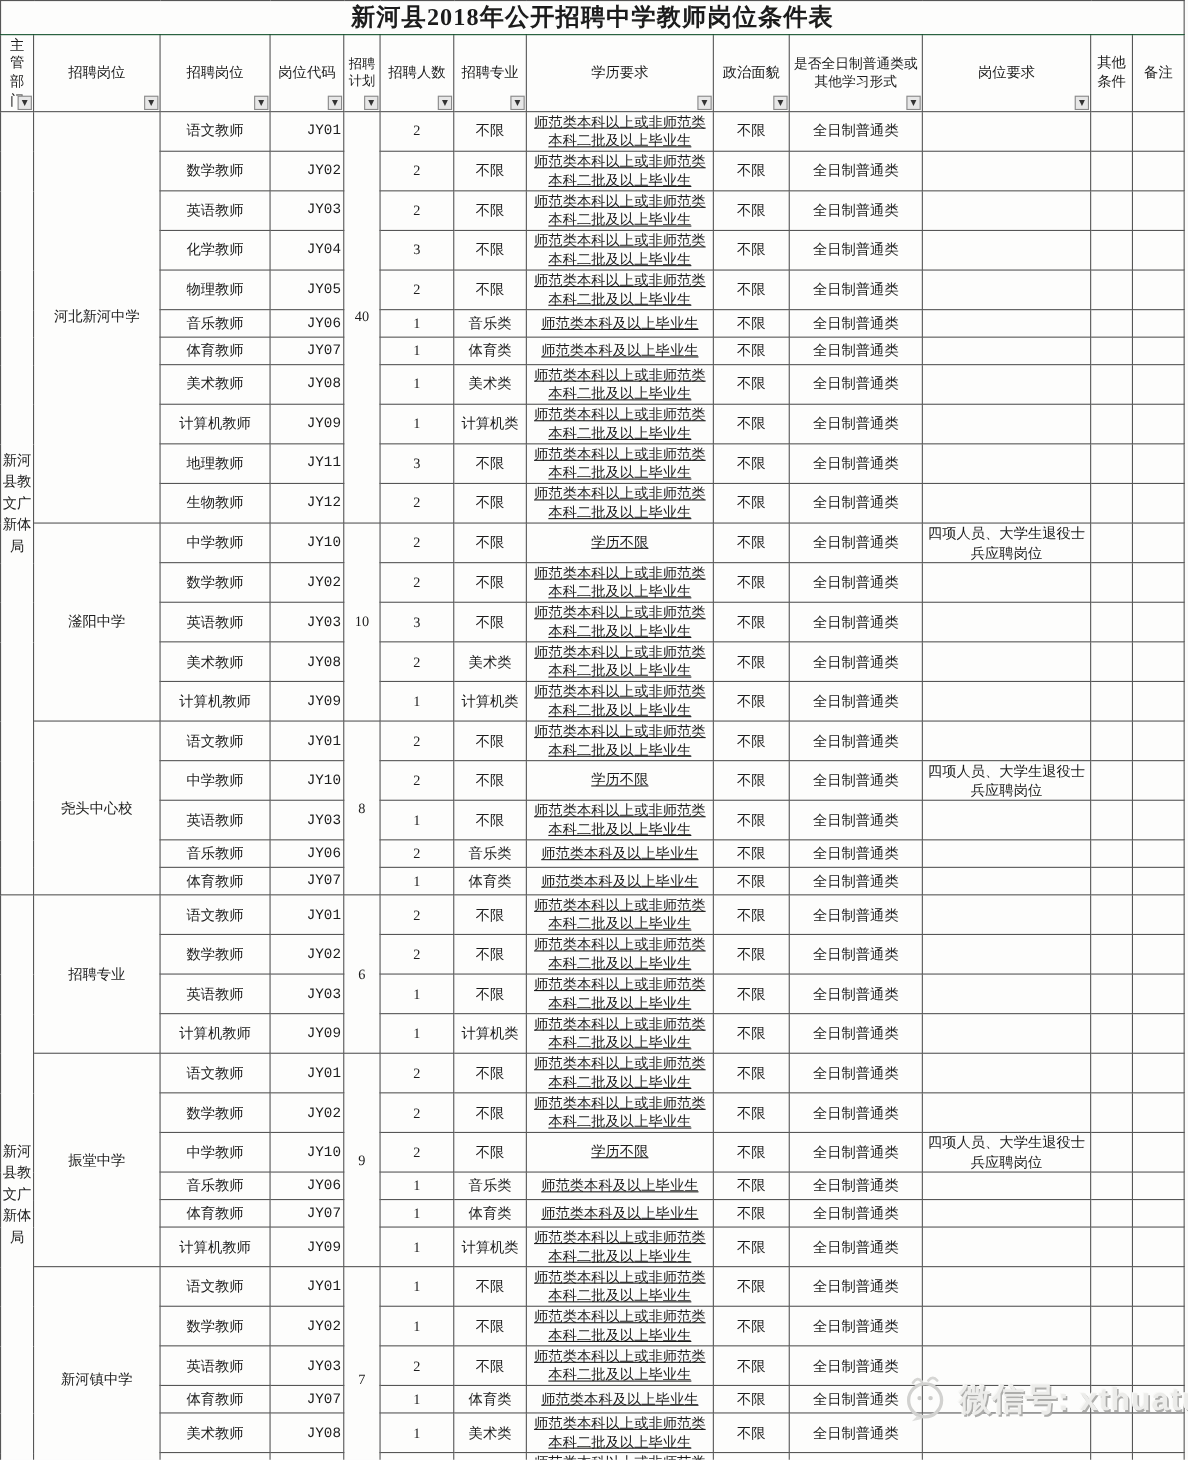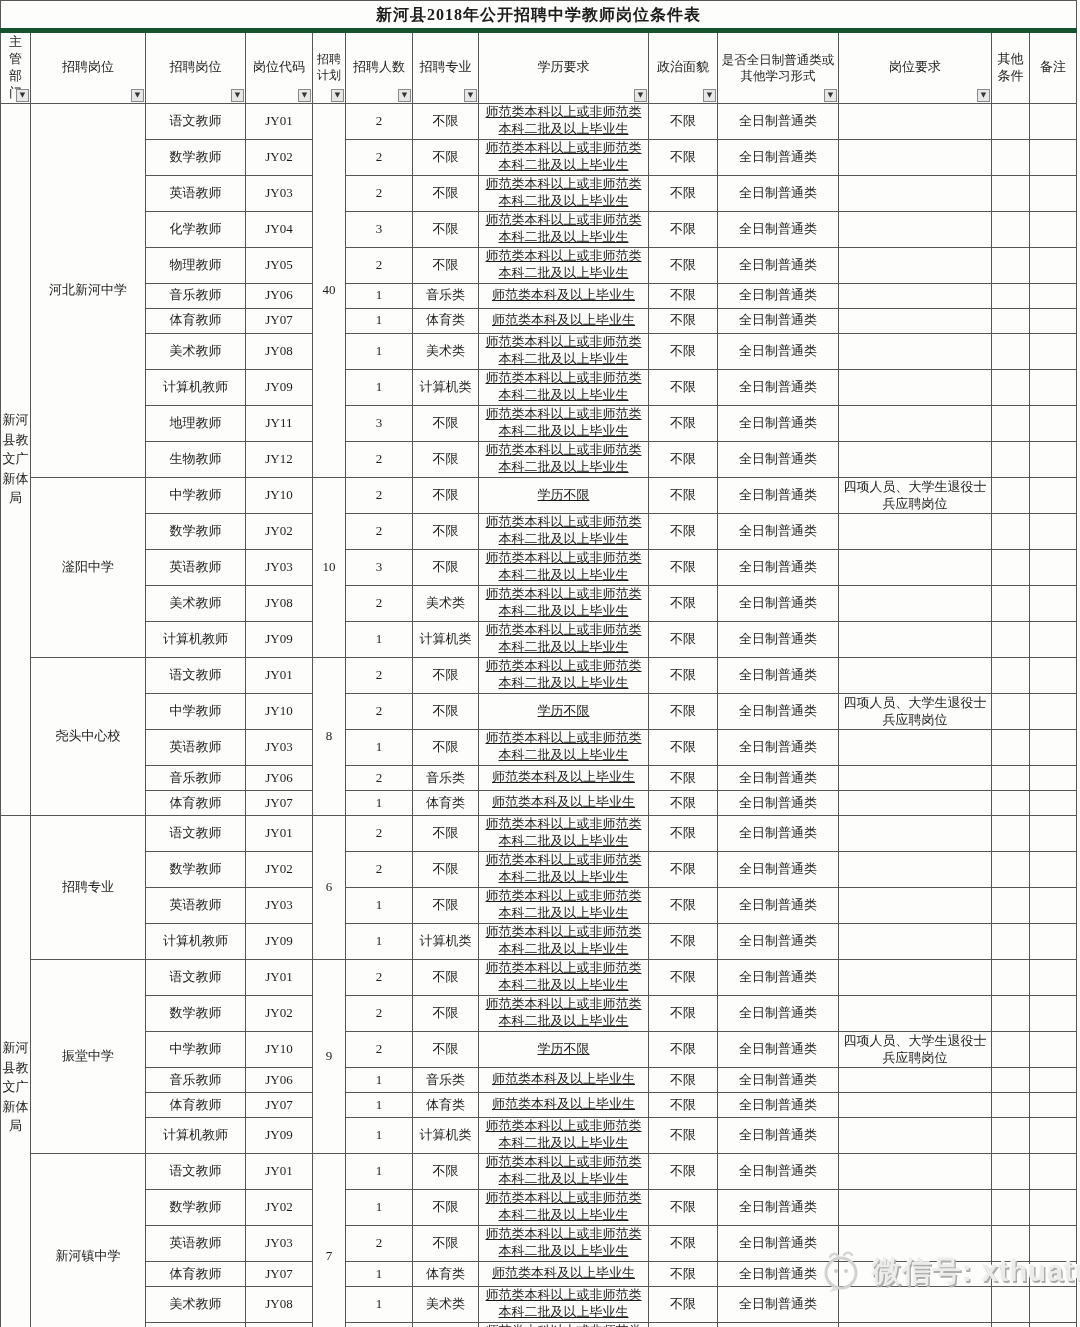--- a/index.html
+++ b/index.html
@@ -19,36 +19,36 @@
     font-weight:normal;word-break:break-all;
   }
   
   .w-dept{width:30px}.w-school{width:115px}.w-post{width:100px}
   .w-code{width:67px}.w-plan{width:33px}.w-count{width:67px}
   .w-major{width:66px}.w-edu{width:170px}.w-political{width:69px}
   .w-fulltime{width:121px}.w-req{width:153px}.w-other{width:38px}
   .w-remark{width:47px}
 
   tr.title-row td{
-    height:25px;font-size:16px;font-weight:bold;letter-spacing:1px;
-    border-bottom:5px solid #14532d;
+    height:25px;font-size:22px;font-weight:bold;letter-spacing:1px;
+    border-bottom:1px solid #14532d;
   }
   tr.header-row th{height:46px;position:relative;line-height:1.3;}
   tr.header-row th.c-plan{font-size:12px;padding:1px 0;}
   tr.header-row th.c-fulltime{font-size:12.5px;padding:1px 1px;}
   .filter-btn{
     position:absolute;right:1px;bottom:1px;width:13px;height:13px;
     background:#e7e7e7;border:1px solid #8a8a8a;box-sizing:border-box;
     font-size:7px;line-height:11px;color:#333;text-align:center;
     font-family:"DejaVu Sans",sans-serif;cursor:pointer;
   }
   td.c-dept{line-height:1.5;padding:0 1px;font-size:13px;}
   td.c-edu{font-size:13px;line-height:1.3;padding:0 1px;text-decoration:underline;}
   td.c-req{font-size:13px;line-height:1.35;padding:0 2px;}
-  td.c-code{font-family:Liberation Serif, serif;}
+  td.c-code{font-family:Liberation Mono, monospace;text-align:right;}
 
   
   #watermark{
     position:absolute;left:818px;top:1247px;display:flex;align-items:center;
     pointer-events:none;
   }
   #wm-text{
     font-family:"Liberation Sans","DejaVu Sans",sans-serif;
     font-size:29px;font-weight:bold;letter-spacing:1px;
     color:#ececea;text-shadow:1.5px 1.5px 0 #adadab,-1px -1px 0 #f8f8f6;

